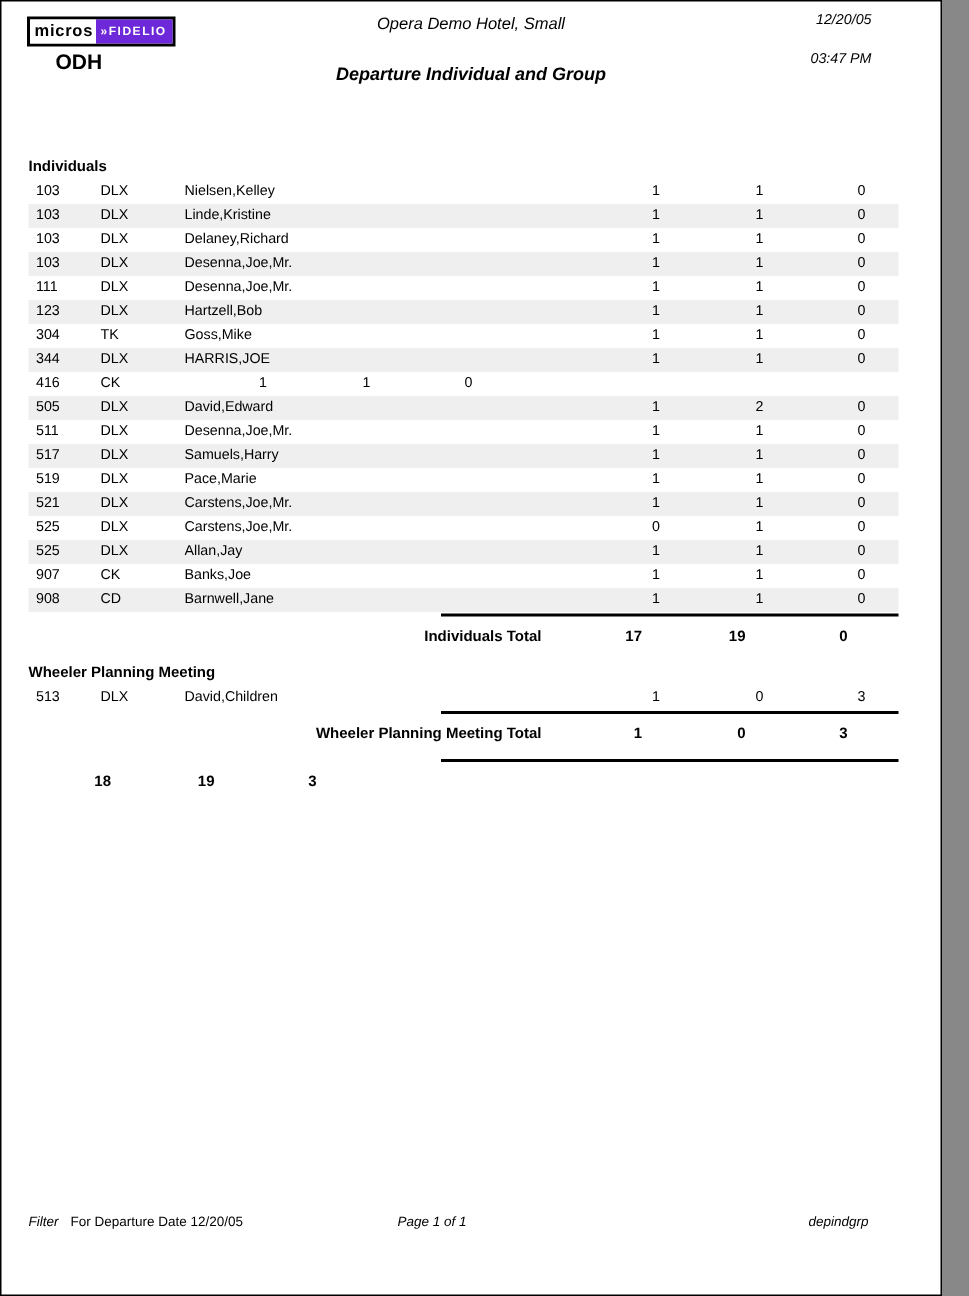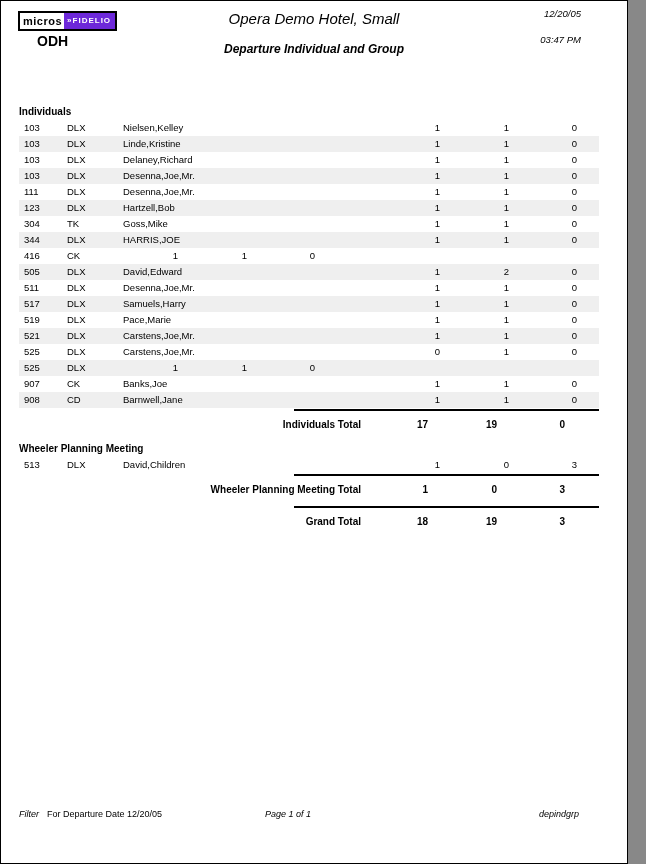--- a/index.html
+++ b/index.html
@@ -15,21 +15,21 @@
   }
   
   .logo { position:absolute; left:17px; top:10px; display:flex; align-items:stretch;
           border:2px solid #000; height:16px; }
   .logo-micros { background:#fff; color:#000; font-weight:bold; font-size:11px;
                  line-height:16px; padding:0 2px 0 3px; letter-spacing:0.5px; }
   .logo-fidelio { background:#6d28d9; color:#fff; font-weight:bold; font-size:8px;
                   line-height:16px; padding:0 4px 0 3px; letter-spacing:1px; }
   .prop-code { position:absolute; left:36px; top:32px; font-weight:bold; font-size:14px;text-align:center; }
   .hotel-name { position:absolute; top:9px; left:0; width:100%; text-align:center;
-                font-style:italic; font-size:15px; }
+                font-style:italic; font-size:11px; }
   .report-title { position:absolute; top:41px; left:0; width:100%; text-align:center;
                   font-style:italic; font-weight:bold; font-size:12px; }
   .hdr-date { position:absolute; top:7px; right:46px; font-style:italic; font-size:9.5px;margin-left:32px; }
   .hdr-time { position:absolute; top:33px; right:46px; font-style:italic; font-size:9.5px; }
   
   .report-table { position:absolute; left:18px; top:96px; width:580px; font-size:9.5px; }
   .trow, .thead, .total-cells { display:flex; height:16px; line-height:16px; }
   .thead { border-bottom:2px solid #000; }
   .c { display:block; white-space:nowrap; overflow:hidden; }
   .c1 { width:43px; padding-left:5px; }
@@ -187,20 +187,21 @@
     <span class="c c1">525</span>
     <span class="c c2">DLX</span>
     <span class="c c3">Carstens,Joe,Mr.</span>
     <span class="c c4 num">0</span>
     <span class="c c5 num">1</span>
     <span class="c c6 num">0</span>
   </div>
         <div class="trow alt">
     <span class="c c1">525</span>
     <span class="c c2">DLX</span>
+    <span class="c c3">Allan,Jay</span>
     <span class="c c4 num">1</span>
     <span class="c c5 num">1</span>
     <span class="c c6 num">0</span>
   </div>
         <div class="trow">
     <span class="c c1">907</span>
     <span class="c c2">CK</span>
     <span class="c c3">Banks,Joe</span>
     <span class="c c4 num">1</span>
     <span class="c c5 num">1</span>
@@ -237,21 +238,20 @@
     <div class="total-cells">
       <span class="c tlabel">Wheeler Planning Meeting Total</span>
       <span class="c c4 num">1</span>
       <span class="c c5 num">0</span>
       <span class="c c6 num">3</span>
     </div>
   </div>
         <div>
     <div class="rule"></div>
     <div class="total-cells">
-      <span class="c tlabel">Grand Total</span>
       <span class="c c4 num">18</span>
       <span class="c c5 num">19</span>
       <span class="c c6 num">3</span>
     </div>
   </div>
       </div>
   </div>
 
   <div class="footer">
     <div class="footer-filter">

